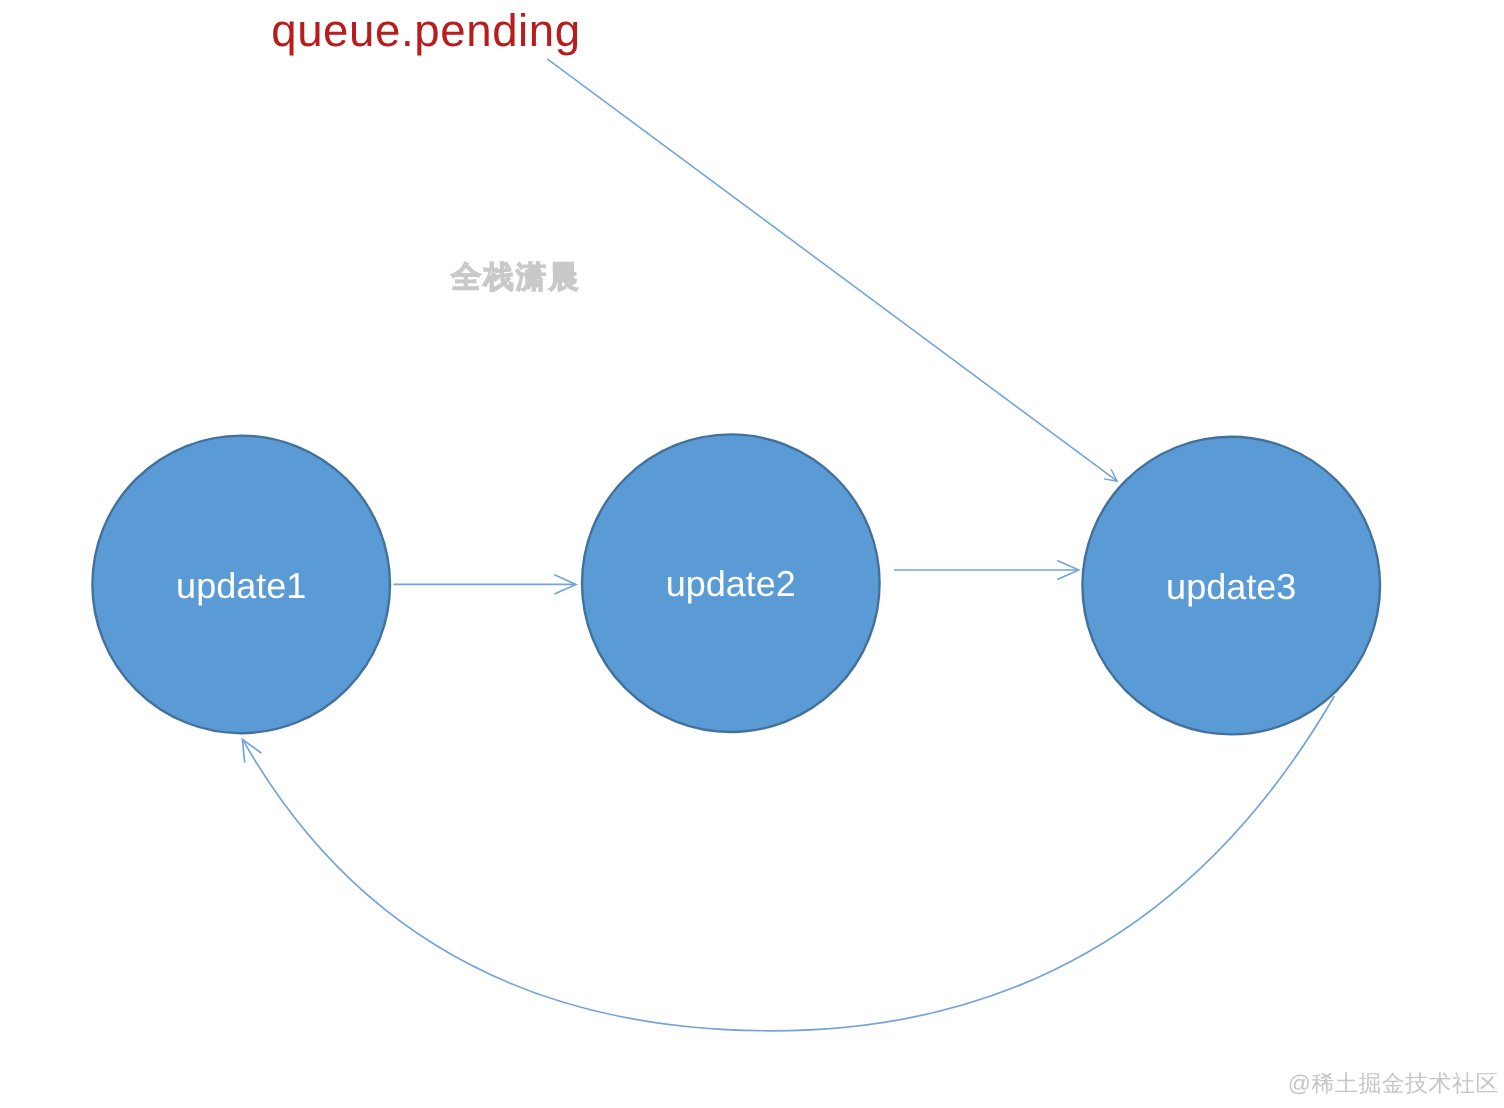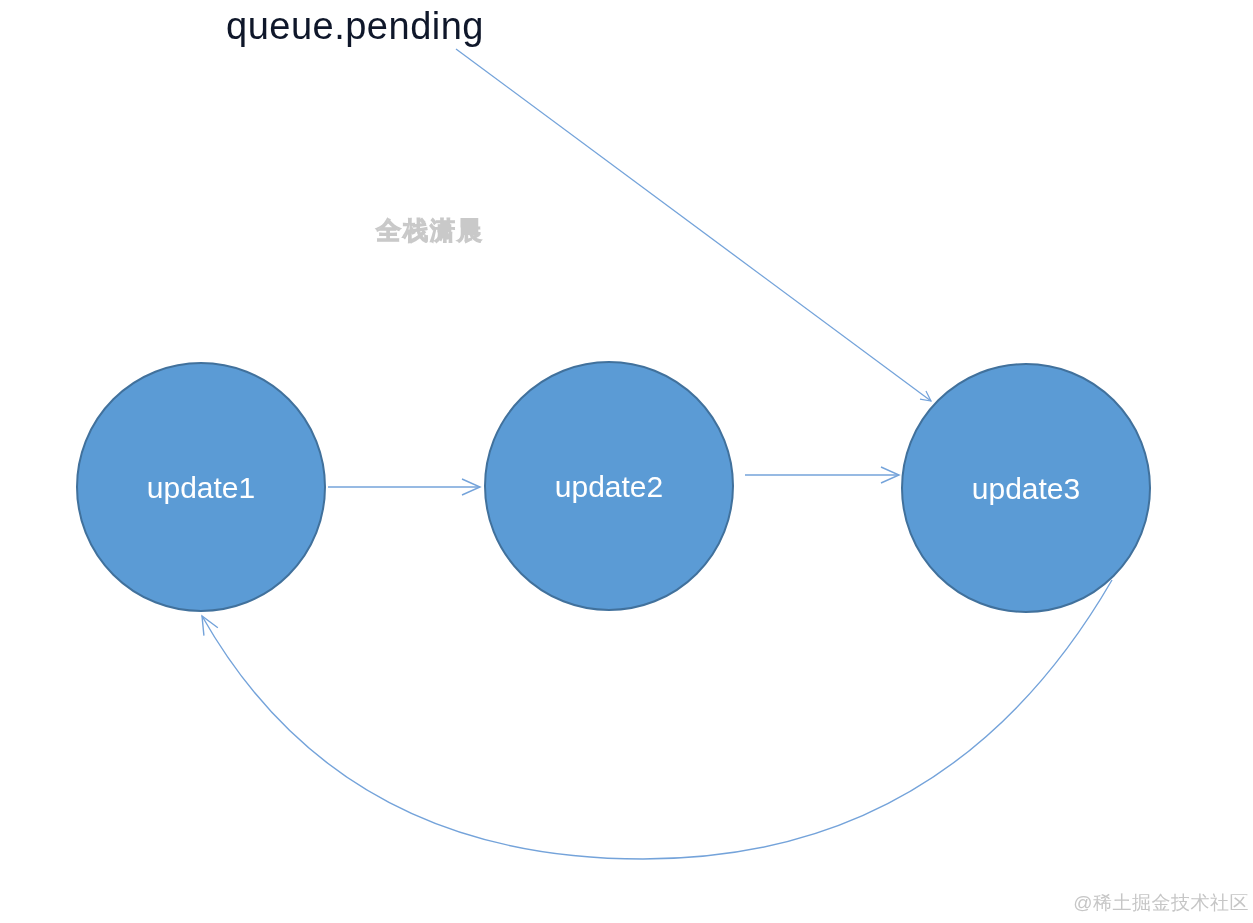--- a/index.html
+++ b/index.html
@@ -83,19 +83,19 @@
     <line x1="328" y1="487" x2="480" y2="487" stroke-width="1.4" marker-end="url(#arrowV)" stroke="#74a3da"></line>
     <line x1="745" y1="475" x2="899" y2="475" stroke-width="1.4" marker-end="url(#arrowV)" stroke="#74a3da"></line>
     <line x1="456" y1="49" x2="931" y2="401" stroke-width="1.3" marker-end="url(#arrowVsmall)" stroke="#74a3da"></line>
     <path d="M1112 580 Q950 859 643 859 Q340 859 202 616" fill="none" stroke-width="1.4" marker-end="url(#arrowV)" stroke="#74a3da"></path>
 
     <text class="node-label" x="201" y="498" text-anchor="middle" fill="#ffffff">update1</text>
     <text class="node-label" x="609" y="497" text-anchor="middle" fill="#ffffff">update2</text>
     <text class="node-label" x="1026" y="499" text-anchor="middle" fill="#ffffff">update3</text>
   </svg>
 
-  <div class="pointer-label" style="color:#0f172a;">queue.pending</div>
+  <div class="pointer-label" style="color:#b91c1c;">queue.pending</div>
 
   <div class="wm-center">全栈潇晨</div>
 
   <div class="wm-bottom-right">@稀土掘金技术社区</div>
 
 </div>
 
 </body></html>

